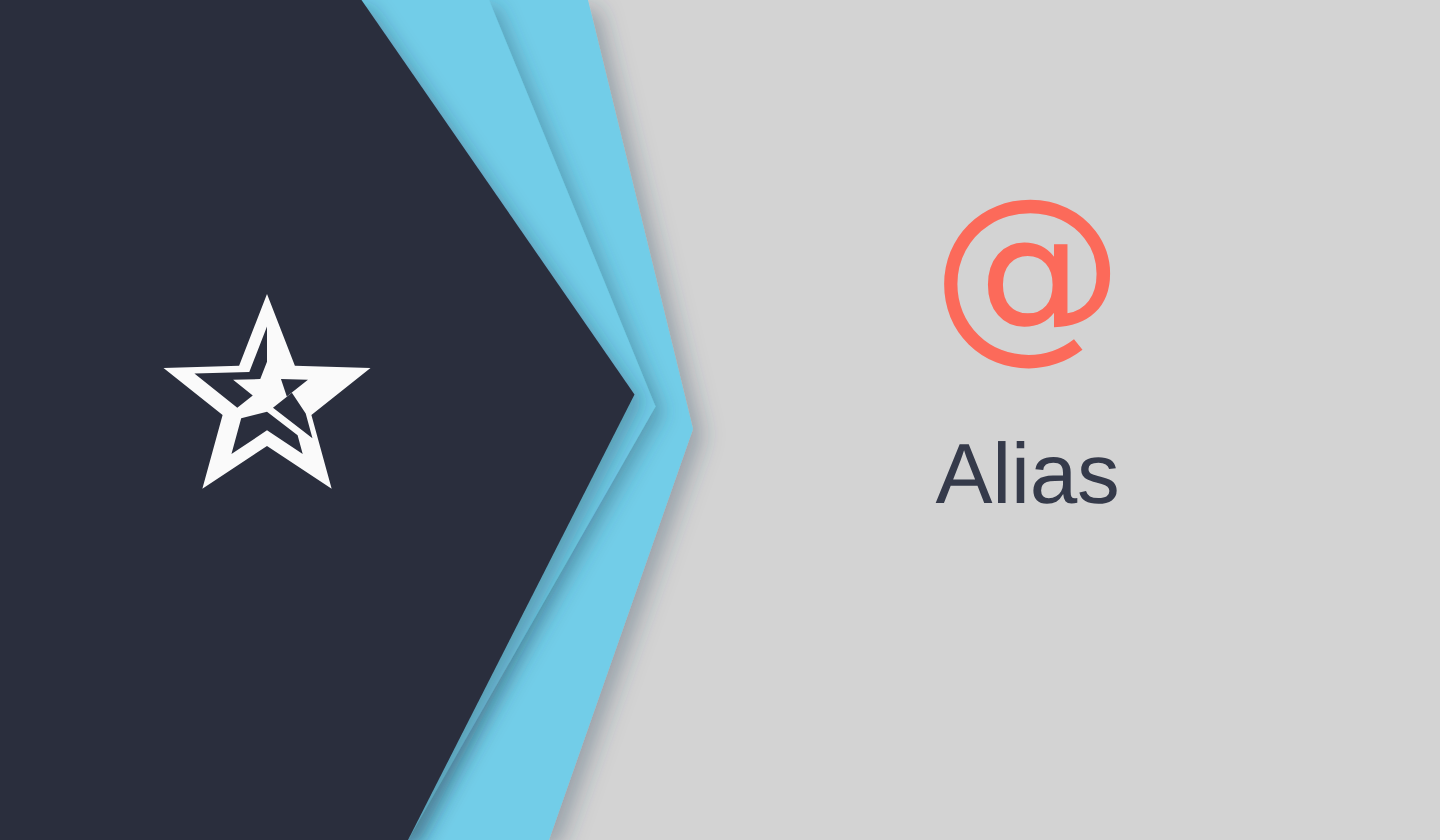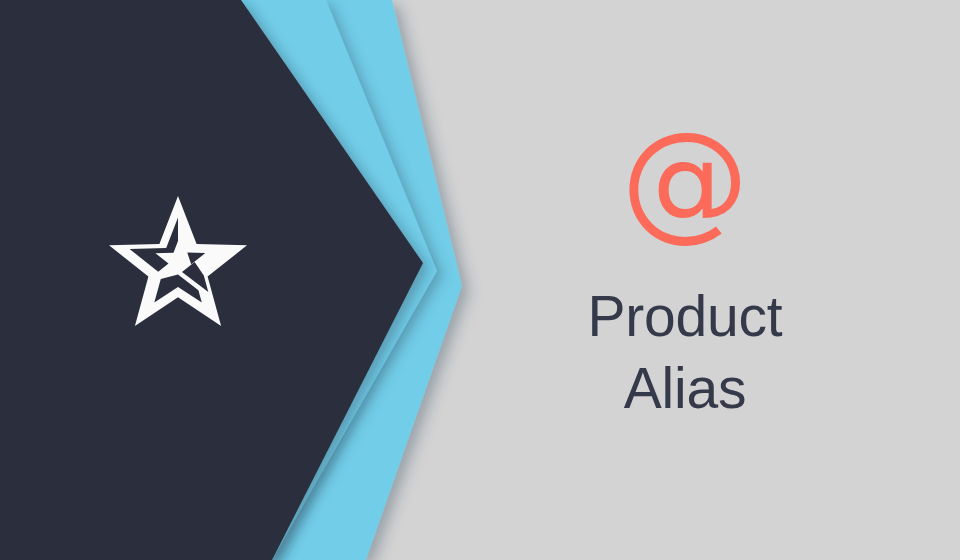--- a/index.html
+++ b/index.html
@@ -171,19 +171,18 @@
     </svg>
   </div>
 
   <div id="content-panel">
 
     <div id="at-symbol-wrap">
       <span id="at-symbol">@</span>
     </div>
 
     <div id="title-block">
-      <span class="title-line">Product</span>
       <span class="title-line">Alias</span>
     </div>
 
   </div>
 
 </div>
 
 </body></html>

